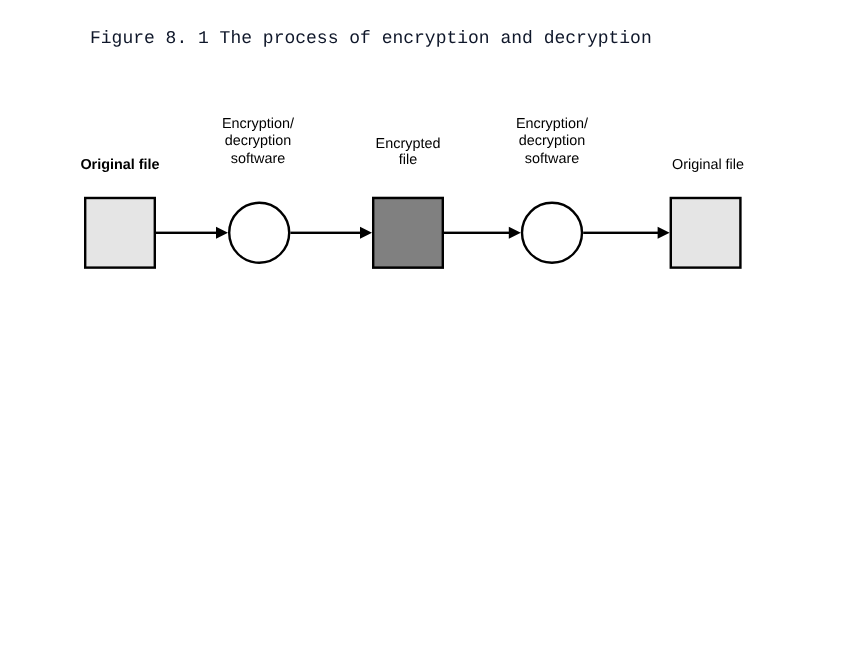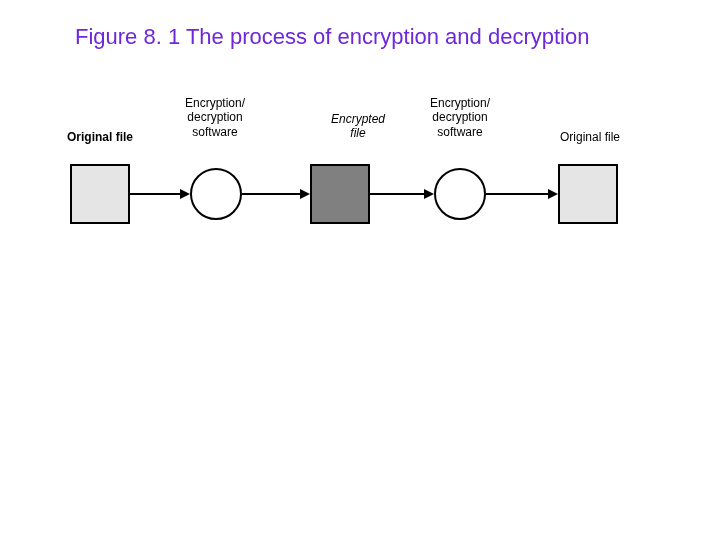--- a/index.html
+++ b/index.html
@@ -8,22 +8,23 @@
       width: 720px;
       height: 540px;
       background: #fff;
       font-family: Arial, Helvetica, sans-serif;
       position: relative;
     }
     .title {
       position: absolute;
       top: 24px;
       left: 75px;
-      font-size: 22px;
-      color: #6d28d9;
+      font-size: 15px;
+      color: #0f172a;
+      font-family: Liberation Mono, monospace;
     }
     .diagram {
       position: absolute;
       top: 90px;
       left: 60px;
       width: 610px;
       height: 160px;
     }
     .label {
       position: absolute;
@@ -68,21 +69,21 @@
 <body>
 
 <div class="title">Figure 8. 1  The process of encryption and decryption</div>
 
 <div class="diagram">
 
   <div class="label" style="left:-10px; top:40px; width:100px; font-weight:bold;">Original file</div>
 
   <div class="label" style="left:100px; top:6px; width:110px;">Encryption/<br>decryption<br>software</div>
 
-  <div class="label" style="left:248px; top:22px; width:100px;font-style:italic;">Encrypted<br>file</div>
+  <div class="label" style="left:230px; top:22px; width:100px;">Encrypted<br>file</div>
 
   <div class="label" style="left:345px; top:6px; width:110px;">Encryption/<br>decryption<br>software</div>
 
   <div class="label" style="left:480px; top:40px; width:100px;">Original file</div>
 
   <div class="shape-sq light-fill" style="left:10px;  top:74px;"></div>
 
   <div class="shape-ci" style="left:130px; top:78px;"></div>
 
   <div class="shape-sq dark-fill" style="left:250px; top:74px;"></div>

